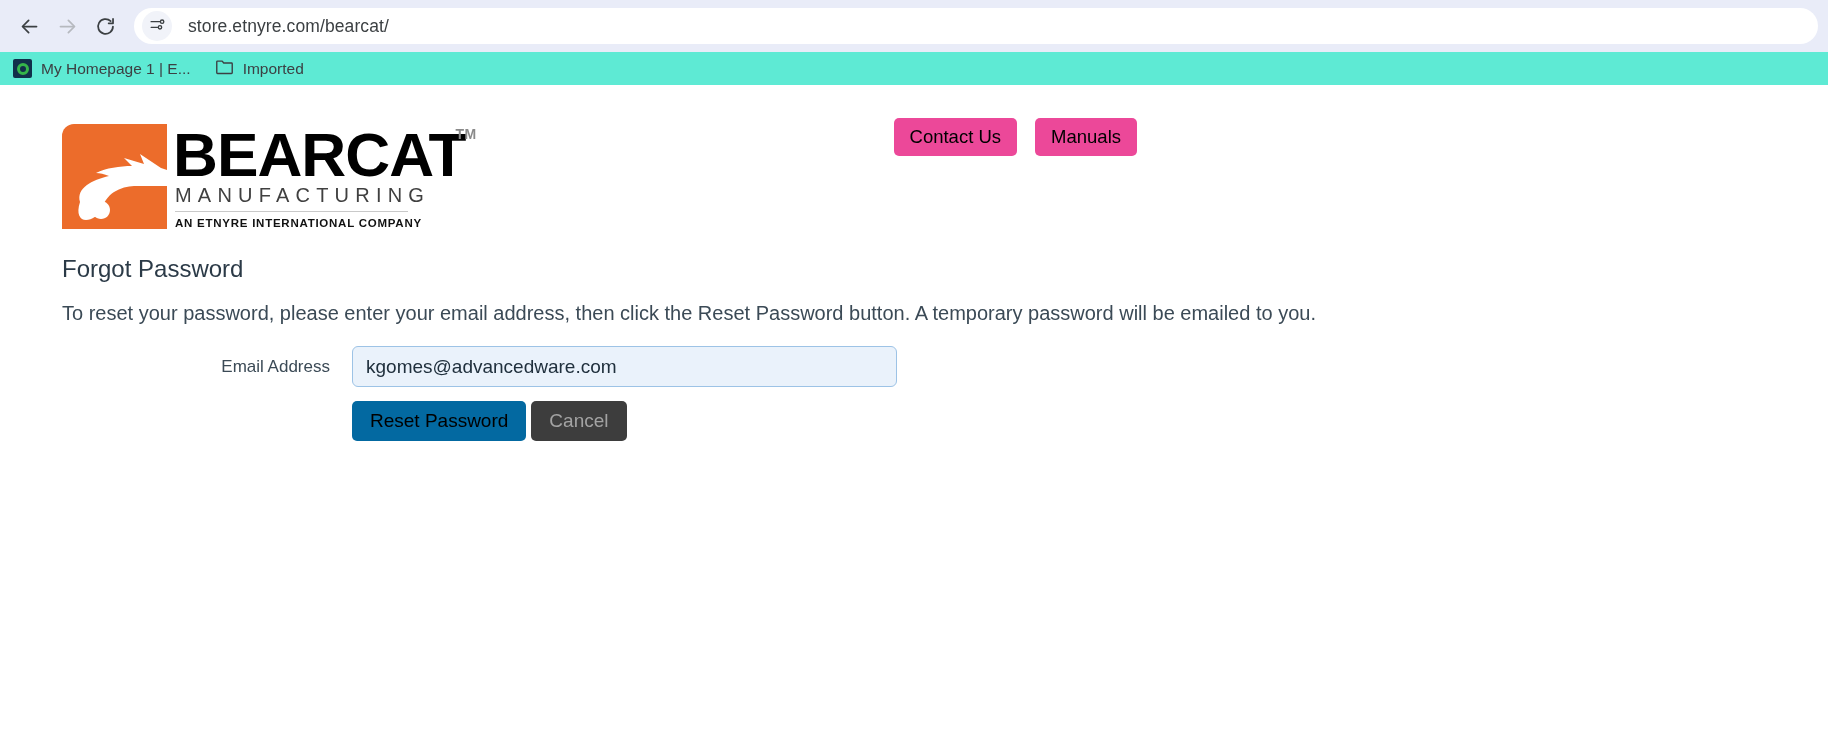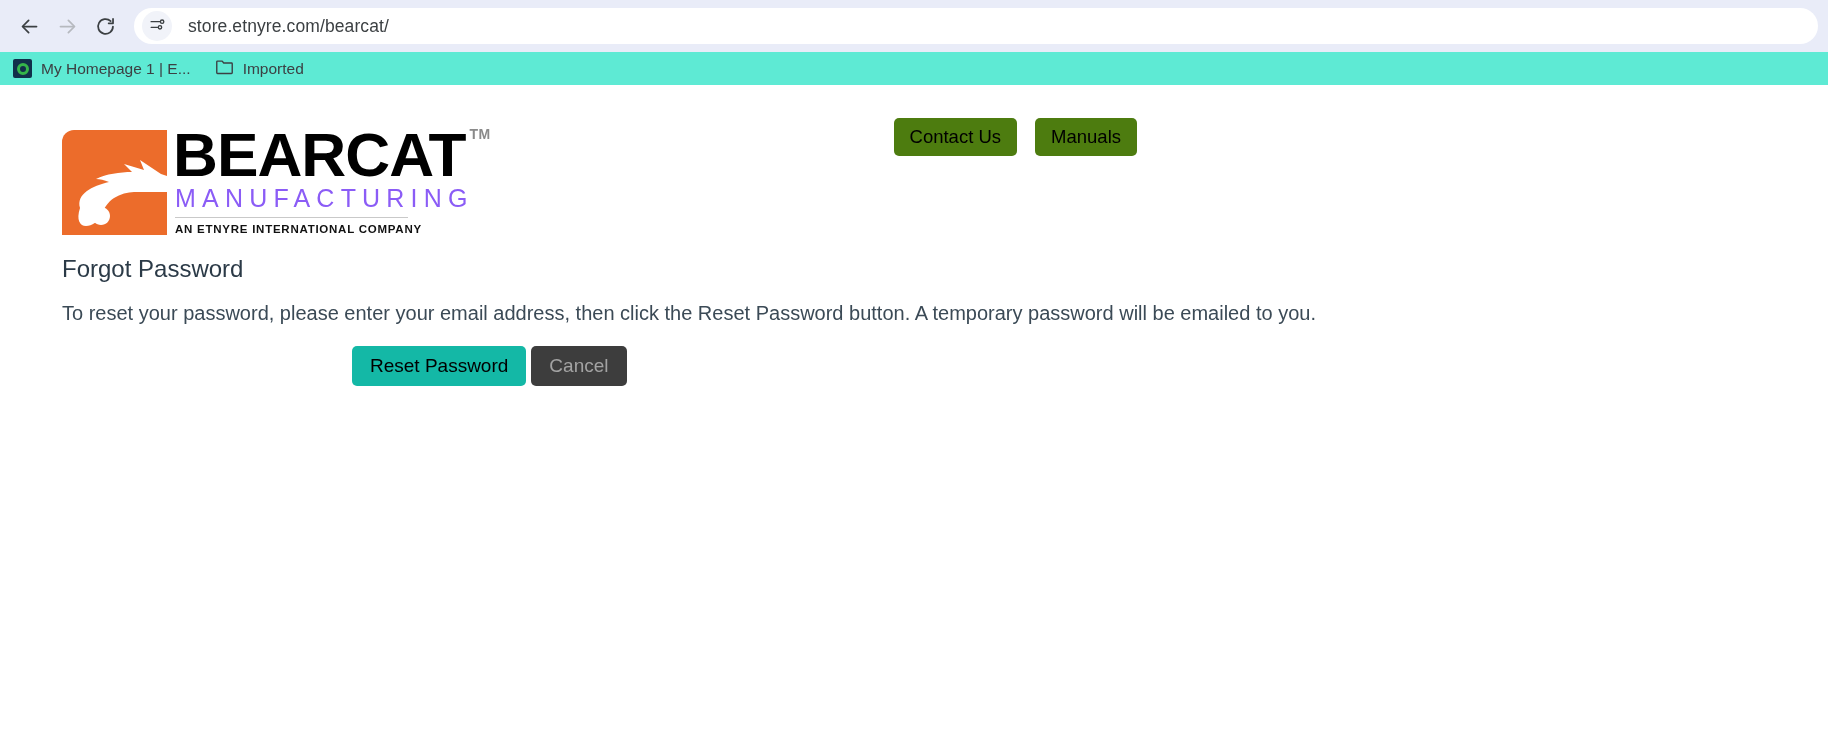--- a/index.html
+++ b/index.html
@@ -155,22 +155,22 @@
   .logo-tm {
     position: absolute;
     right: -17px;
     top: 6px;
     font-size: 14px;
     font-weight: bold;
     color: #8a8a8a;
     letter-spacing: 0.5px;
   }
   .logo-manufacturing {
-    font-size: 25px;
-    color: #8b5cf6;
+    font-size: 20px;
+    color: #404040;
     letter-spacing: 6.2px;
     margin-top: 1px;
     padding-left: 2px;
   }
   .logo-rule {
     height: 1px;
     background: #c9c9c9;
     margin-top: 4px;
     width: 233px;
     margin-left: 2px;
@@ -185,21 +185,21 @@
   }
 
   
   .header-buttons {
     position: absolute;
     right: 0;
     top: 0;
     display: flex;
   }
   .hdr-btn {
-    background: #4d7c0f;
+    background: #ec4899;
     color: #000000;
     font-size: 18.5px;
     border: none;
     border-radius: 5px;
     padding: 0 16px;
     height: 38px;
     line-height: 38px;
     cursor: pointer;
     font-family: "Liberation Sans", sans-serif;
     white-space: nowrap;
@@ -259,21 +259,21 @@
     border-radius: 5px;
     height: 40px;
     line-height: 40px;
     padding: 0 18px;
     font-size: 19px;
     cursor: pointer;
     font-family: "Liberation Sans", sans-serif;
     white-space: nowrap;
   }
   .btn-reset {
-    background: #14b8a6;
+    background: #0369a1;
     color: #000000;
   }
   .btn-cancel {
     background: #3d3d3d;
     color: #a3a3a3;
     margin-left: 5px;
   }
 </style>
 </head>
 <body>
@@ -370,19 +370,23 @@
       <button class="hdr-btn">Manuals</button>
     </div>
   </div>
 
   <div class="content">
 
     <h1 class="page-title">Forgot Password</h1>
 
     <p class="instructions">To reset your password, please enter your email address, then click the Reset Password button. A temporary password will be emailed to you.</p>
 
+    <div class="form-row">
+      <label class="field-label">Email Address</label>
+      <input class="email-input" type="text" value="kgomes@advancedware.com" style="">
+    </div>
 
     <div class="button-row">
       <button class="btn btn-reset">Reset Password</button>
       <button class="btn btn-cancel">Cancel</button>
     </div>
   </div>
 </div>
 
 </body></html>

